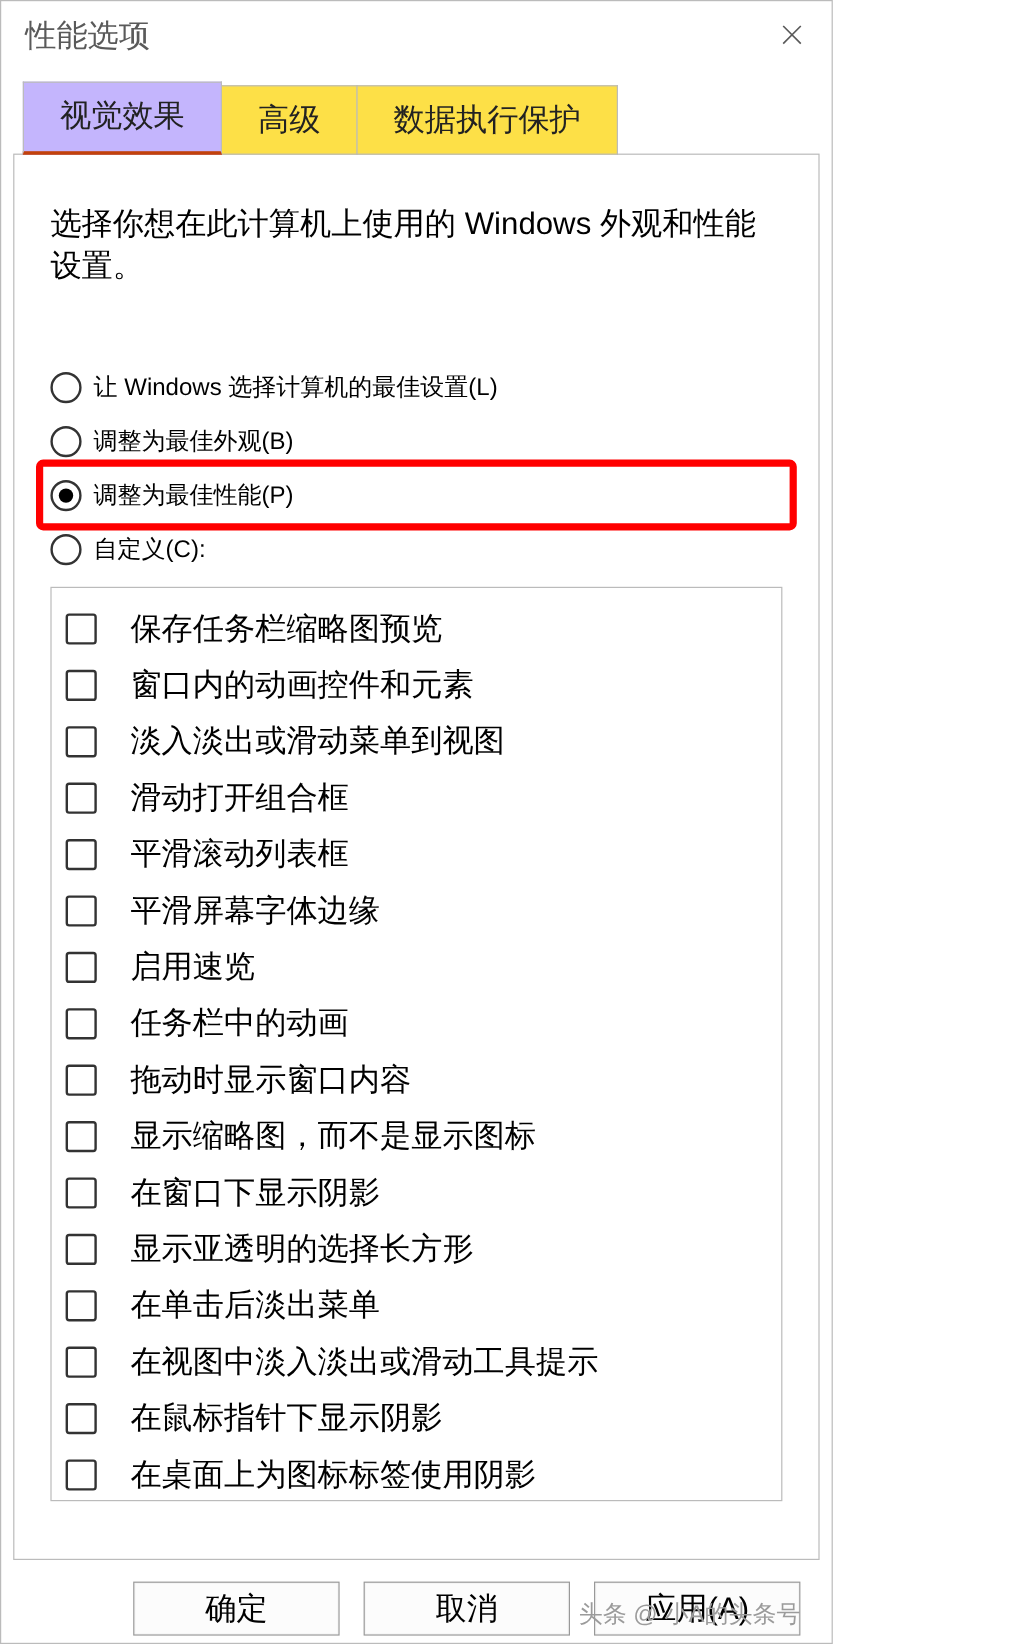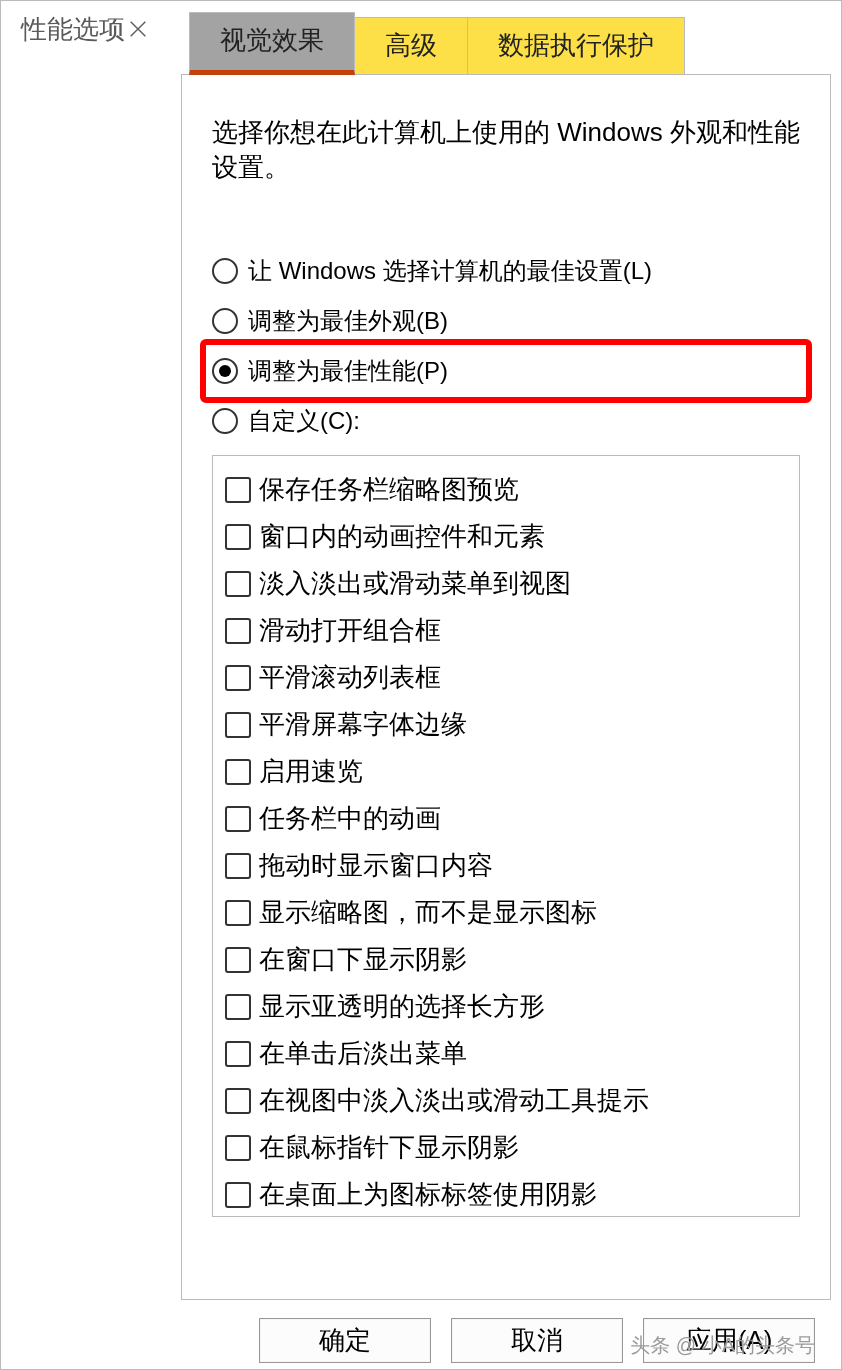--- a/index.html
+++ b/index.html
@@ -1,33 +1,33 @@
 <!DOCTYPE html>
 <html><head>
 <meta charset="utf-8">
 <style>
 html,body{margin:0;padding:0;width:842px;height:1370px;font-family:"Microsoft YaHei","Segoe UI",sans-serif;background:#fff;color:#000;overflow:hidden}
-.window{position:relative;width:842px;height:1370px;border:1px solid #bbb;box-sizing:border-box;display:flex;flex-direction:row}
+.window{position:relative;width:694px;height:1370px;border:1px solid #bbb;box-sizing:border-box;display:flex;flex-direction:column}
 .titlebar{height:56px;display:flex;align-items:center;justify-content:space-between;padding:0 20px;color:#5a5a5a;font-size:26px}
 .close{width:26px;height:26px;display:flex;align-items:center;justify-content:center;color:#5a5a5a;cursor:pointer}
 .close svg{width:22px;height:22px;stroke:#5a5a5a;stroke-width:1.5}
 .body{flex:1;padding:10px 10px 0 10px;display:flex;flex-direction:column}
 .tabs{display:flex;align-items:flex-end;margin-left:8px}
 .tab{padding:10px 30px 12px 30px;border:1px solid #bbb;border-bottom:none;background:#fff;font-size:26px;color:#222;margin-right:-1px;position:relative;top:1px;cursor:pointer}
 .tab.inactive{background:#fde047;color:#222}
-.tab.active{background:#a3a3a3;z-index:2;border-bottom:5px solid #c2410c}
+.tab.active{background:#c4b5fd;z-index:2;border-bottom:3px solid #c2410c}
 .tab-panel{border:1px solid #bbb;flex:1;padding:40px 30px 30px 30px;box-sizing:border-box;position:relative}
 .desc{font-size:26px;margin-bottom:70px}
 .radio-group{display:flex;flex-direction:column;gap:18px;margin-bottom:18px}
-.radio-row{display:flex;align-items:center;gap:10px;font-size:24px;cursor:pointer}
+.radio-row{display:flex;align-items:center;gap:10px;font-size:20px;cursor:pointer}
 .radio-row.highlight{border:6px solid #ff0000;border-radius:6px;padding:10px 6px;margin:-16px -12px}
 .radio{width:22px;height:22px;border:2px solid #333;border-radius:50%;display:flex;align-items:center;justify-content:center;flex:none}
 .radio.checked::after{content:"";width:12px;height:12px;background:#000;border-radius:50%}
 .check-list{border:1px solid #bbb;padding:10px 12px 10px 12px;height:740px;overflow:auto}
-.check-row{display:flex;align-items:center;gap:8px;font-size:26px;padding:6px 0;cursor:pointer}
+.check-row{display:flex;align-items:center;gap:28px;font-size:26px;padding:6px 0;cursor:pointer}
 .checkbox{width:22px;height:22px;border:2px solid #333;flex:none;border-radius:3px}
 .buttons{display:flex;justify-content:flex-end;gap:20px;padding:18px 16px 6px 0}
 .btn{min-width:170px;padding:4px 0;border:1px solid #999;background:#fcfcfc;font-size:26px;text-align:center;box-shadow:inset 0 0 0 1px #f5f5f5;cursor:pointer}
 .watermark{position:absolute;right:26px;bottom:10px;font-size:20px;color:#9b9b9b}
 </style>
 </head>
 <body>
 
 <div class="window">
 

